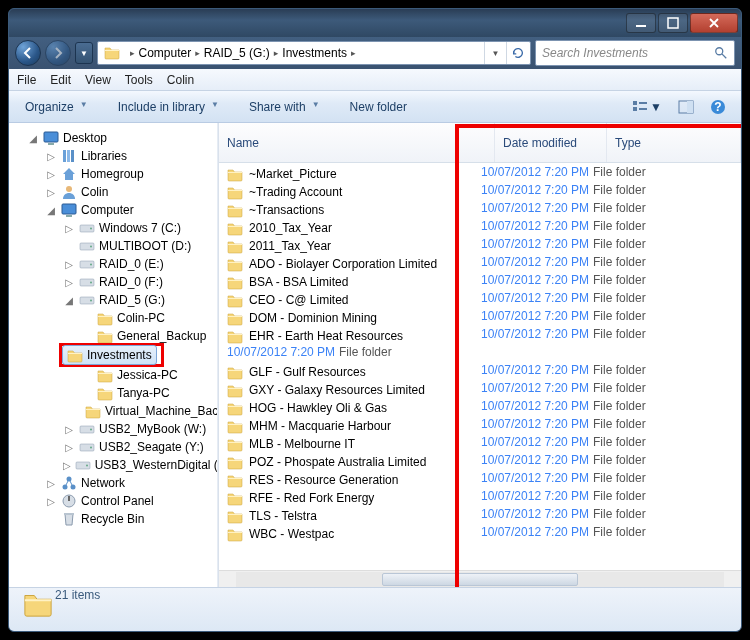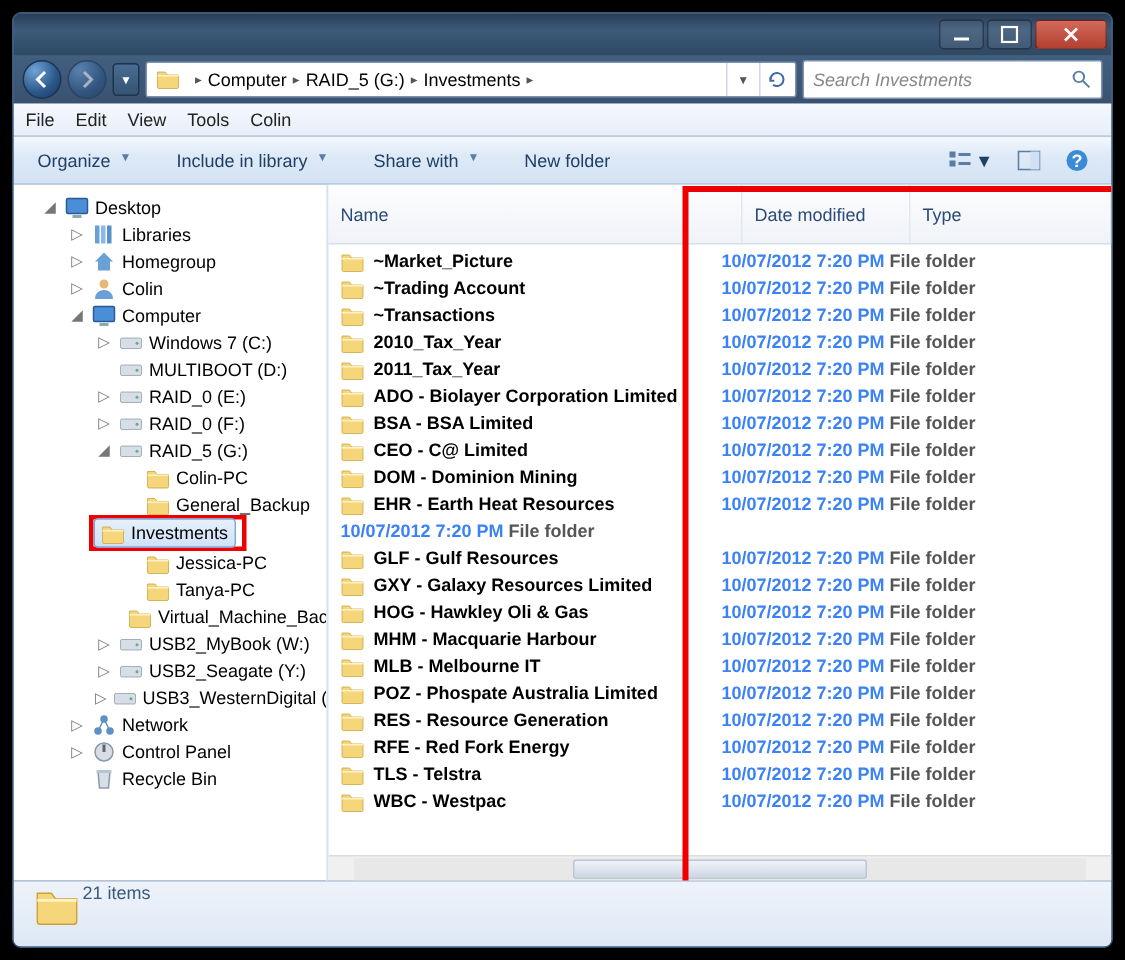--- a/index.html
+++ b/index.html
@@ -36,21 +36,21 @@
   .tnode .ic { width:16px; height:16px; display:flex; align-items:center; justify-content:center; }
   .tnode.sel { background: linear-gradient(to bottom, #e6f0fb, #cfe3f7); border:1px solid #7da7d9; border-radius:3px; height:20px;}
   .ind1 { padding-left: 18px; } .ind2 { padding-left: 36px; } .ind3 { padding-left: 54px; } .ind4 { padding-left: 72px; }
   .redbox-tree { border: 3px solid #e00; display:inline-flex; align-items:center; height:24px; margin: -2px 0 -2px 50px; padding: 0 4px 0 0;}
   .list { flex:1; display:flex; flex-direction:column; position:relative; }
   .cols { height: 40px; display:flex; background: linear-gradient(to bottom, #fdfdfe, #f0f3f8); border-bottom:1px solid #d6dfe9; color:#2a4a7a; align-items:flex-start; }
   .col { padding: 0 8px; border-right:1px solid #e3e8f0; height:100%; display:flex; align-items:center;}
   .col.name { width: 276px; } .col.date { width: 112px; } .col.type { flex:1; }
   .rows { flex:1; overflow:auto; position:relative; padding: 2px 0 2px 0; }
   .redbox-list { position:absolute; border:4px solid #e00; top: 1px; left: 236px; width: 486px; height: 533px; pointer-events:none; z-index:10;}
-  .row { display:flex; align-items:center; height:18px; padding-left: 8px; font-weight: bold;}
+  .row { display:flex; height:18px; padding-left: 8px;}
   .row .ic { width:16px; height:16px; margin-right:6px;}
   .cn { width: 254px; display:flex; align-items:center; } .cd { width:112px; color:#3b82f6;} .ct { color:#555;}
   .hscroll { height:17px; background:#f0f0f0; border-top:1px solid #ddd; display:flex; align-items:center; justify-content:center;}
   .hscroll .track { flex:1; height:15px; background:#e8e8e8; margin:0 17px; position:relative;}
   .hscroll .thumb { position:absolute; left:30%; width:40%; top:1px; bottom:1px; background:linear-gradient(to bottom,#eef2f7,#cdd7e3); border:1px solid #b9c6d6; border-radius:2px;}
   .status { height: 44px; background: linear-gradient(to bottom, #eef3fa, #dde8f5); border-top:1px solid #c6d3e4; display:flex; align-items:flex-start; padding: 0 12px; color:#3a5a7c;}
   .status .big { width:34px; height:30px;}
   
   .folder-svg { fill:#f6d67a; stroke:#caa13a; stroke-width:.5;}
   .drive-svg { fill:#d7dee6; stroke:#8a9aad; stroke-width:.5;}

